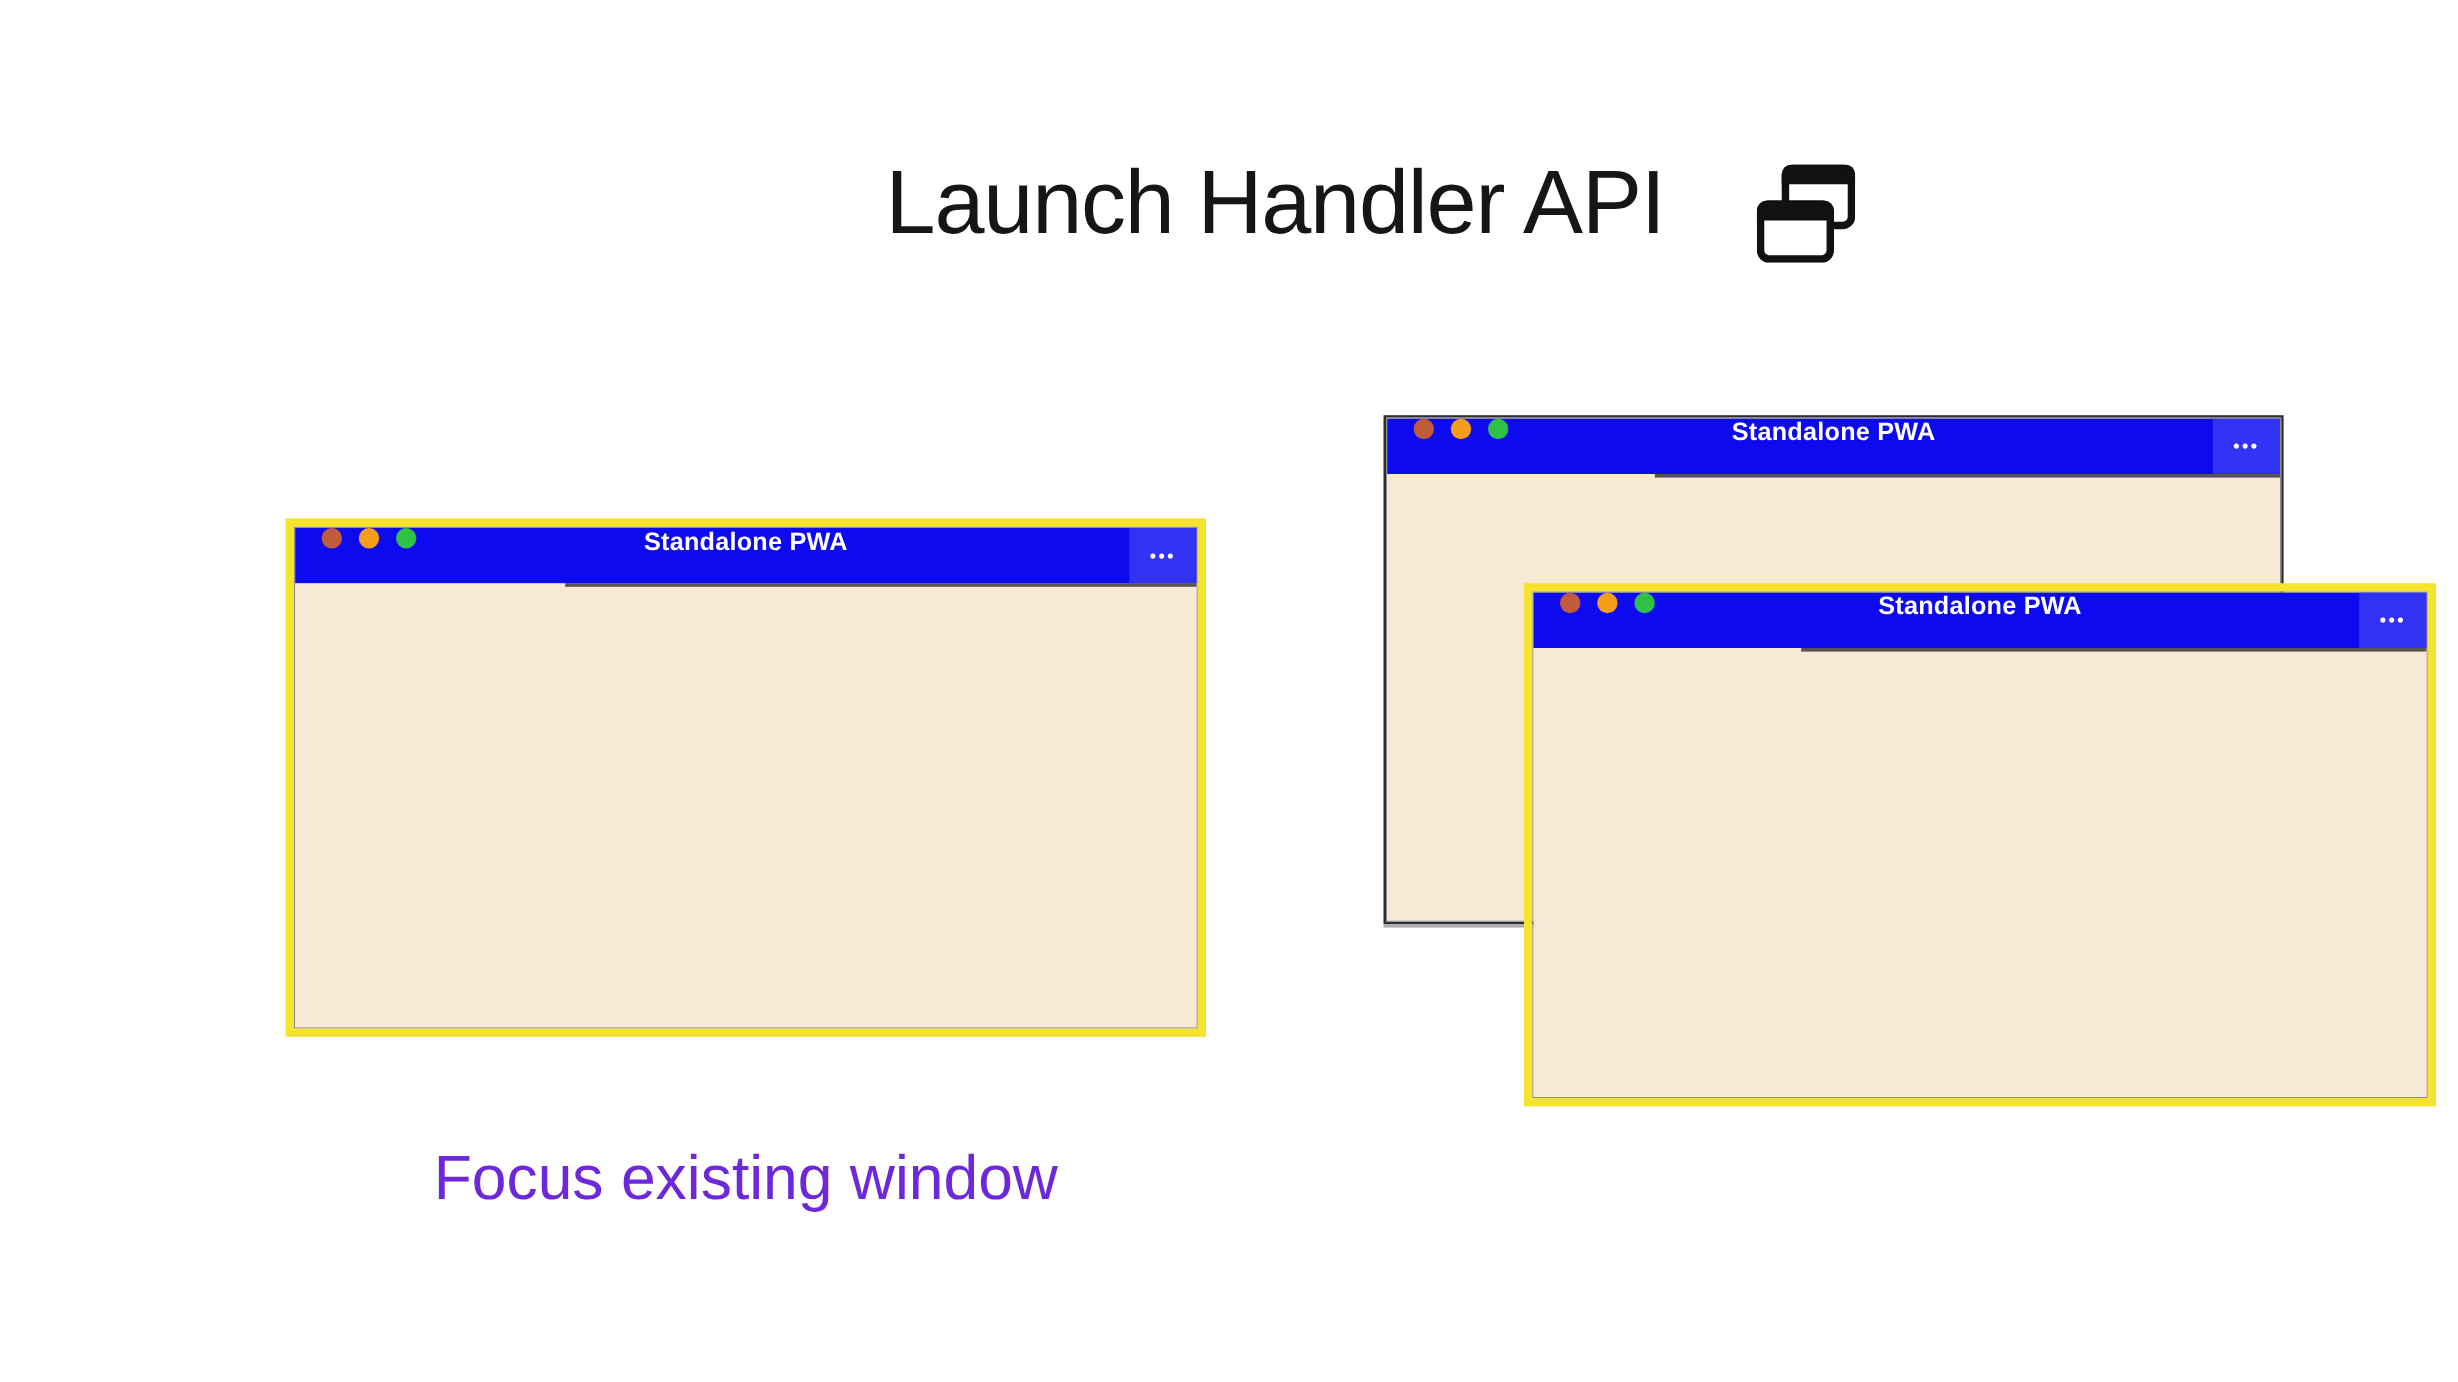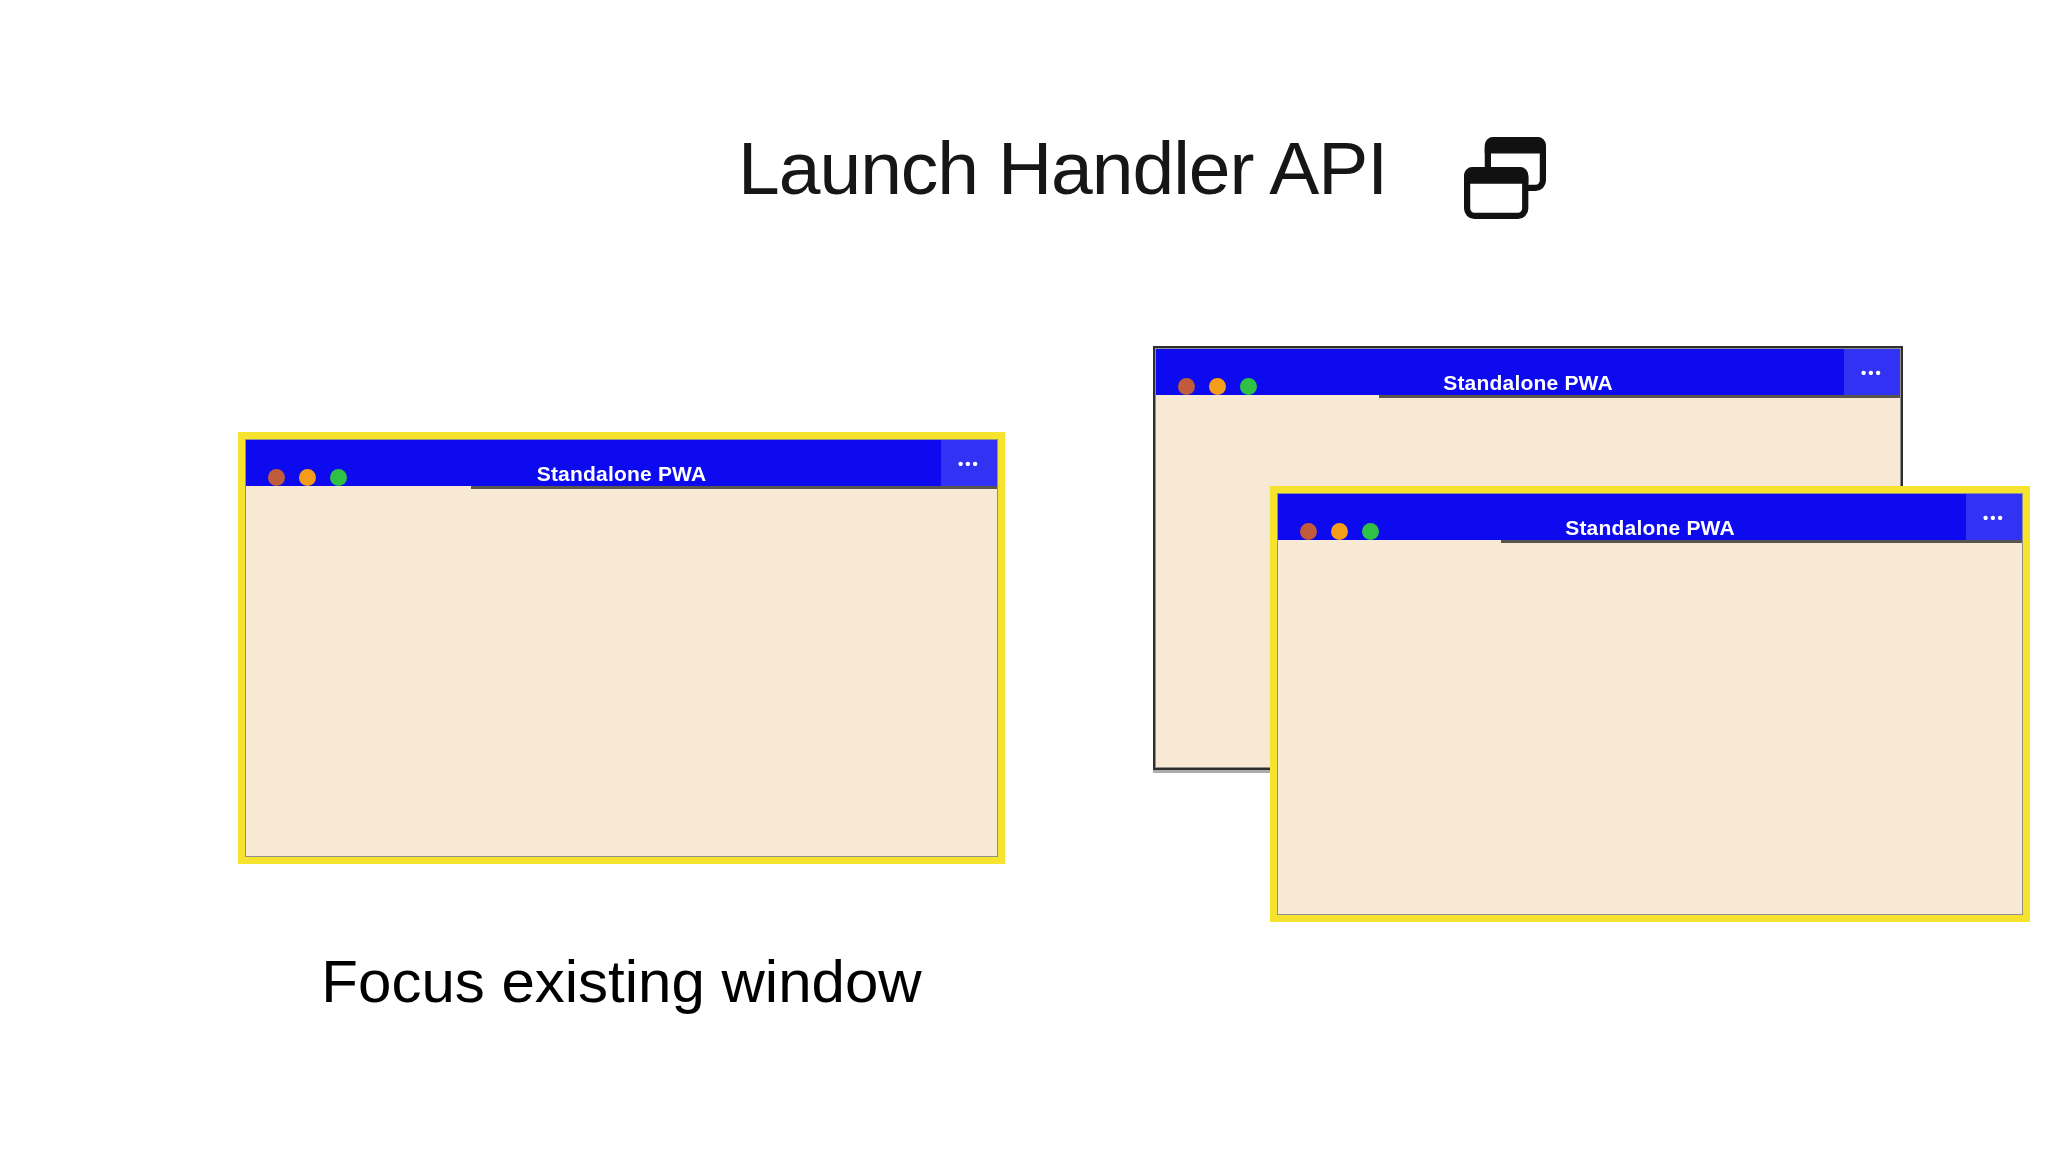--- a/index.html
+++ b/index.html
@@ -20,21 +20,21 @@
   .window { position:absolute; box-sizing:border-box; display:flex; flex-direction:column; }
   .window.focused { border:7px solid var(--highlight-yellow); }
   .window.back    { border:2px solid var(--back-border); box-shadow:0 3px 0 rgba(70,70,70,0.45); }
   .window-inner {
     flex:1; display:flex; flex-direction:column; min-height:0;
     border:1px solid #8f8f8f;
   }
   .titlebar {
     position:relative; flex:0 0 46px; height:46px;
     background:var(--titlebar-blue);
-    display:flex; align-items:flex-end; z-index:2;
+    display:flex; align-items:flex-start; z-index:2;
   }
   .titlebar::after { 
     content:""; position:absolute; left:30%; right:0; top:100%; height:3px;
     background:rgba(35,35,35,0.75); pointer-events:none;
   }
   .traffic { display:flex; gap:14px; padding-left:22px; position:relative; z-index:3; }
   .dot { width:17px; height:17px; border-radius:50%; }
   .dot.close    { background:var(--dot-red); }
   .dot.minimize { background:var(--dot-yellow); }
   .dot.maximize { background:var(--dot-green); }
@@ -52,21 +52,21 @@
   .content { flex:1; background:var(--content-cream); }
 
   
   #win-left  { left:198px;  top:432px; width:767px; height:432px; z-index:1; }
   #win-back  { left:1113px; top:346px; width:750px; height:424px; z-index:1; }
   #win-front { left:1230px; top:486px; width:760px; height:436px; z-index:4; }
 
   
   .caption {
     position:absolute; top:952px; text-align:center;
-    font-size:60px; line-height:60px; color:#000000; white-space:nowrap;
+    font-size:52px; line-height:60px; color:#6d28d9; white-space:nowrap;
   }
   #caption-left  { left:198px;  width:767px; }
   #caption-right { left:1248px; width:760px; }
 </style>
 </head>
 <body>
 
 <div class="canvas">
 
   <div class="header-title">Launch Handler API</div>

